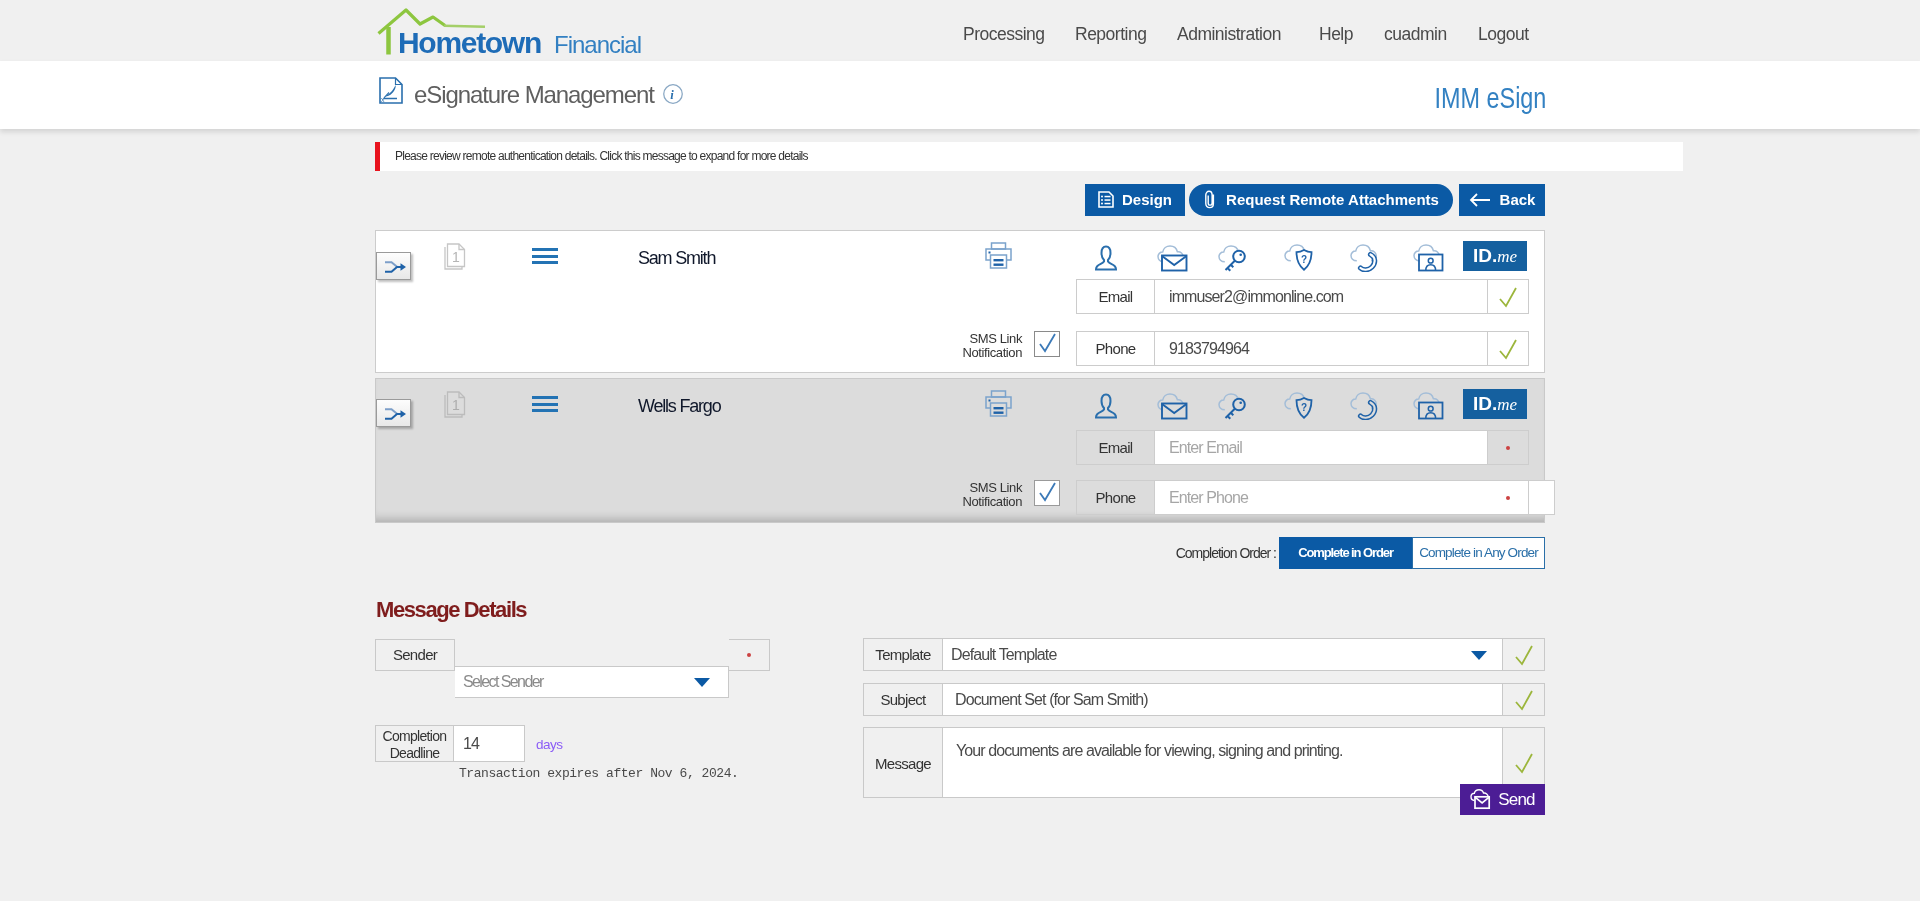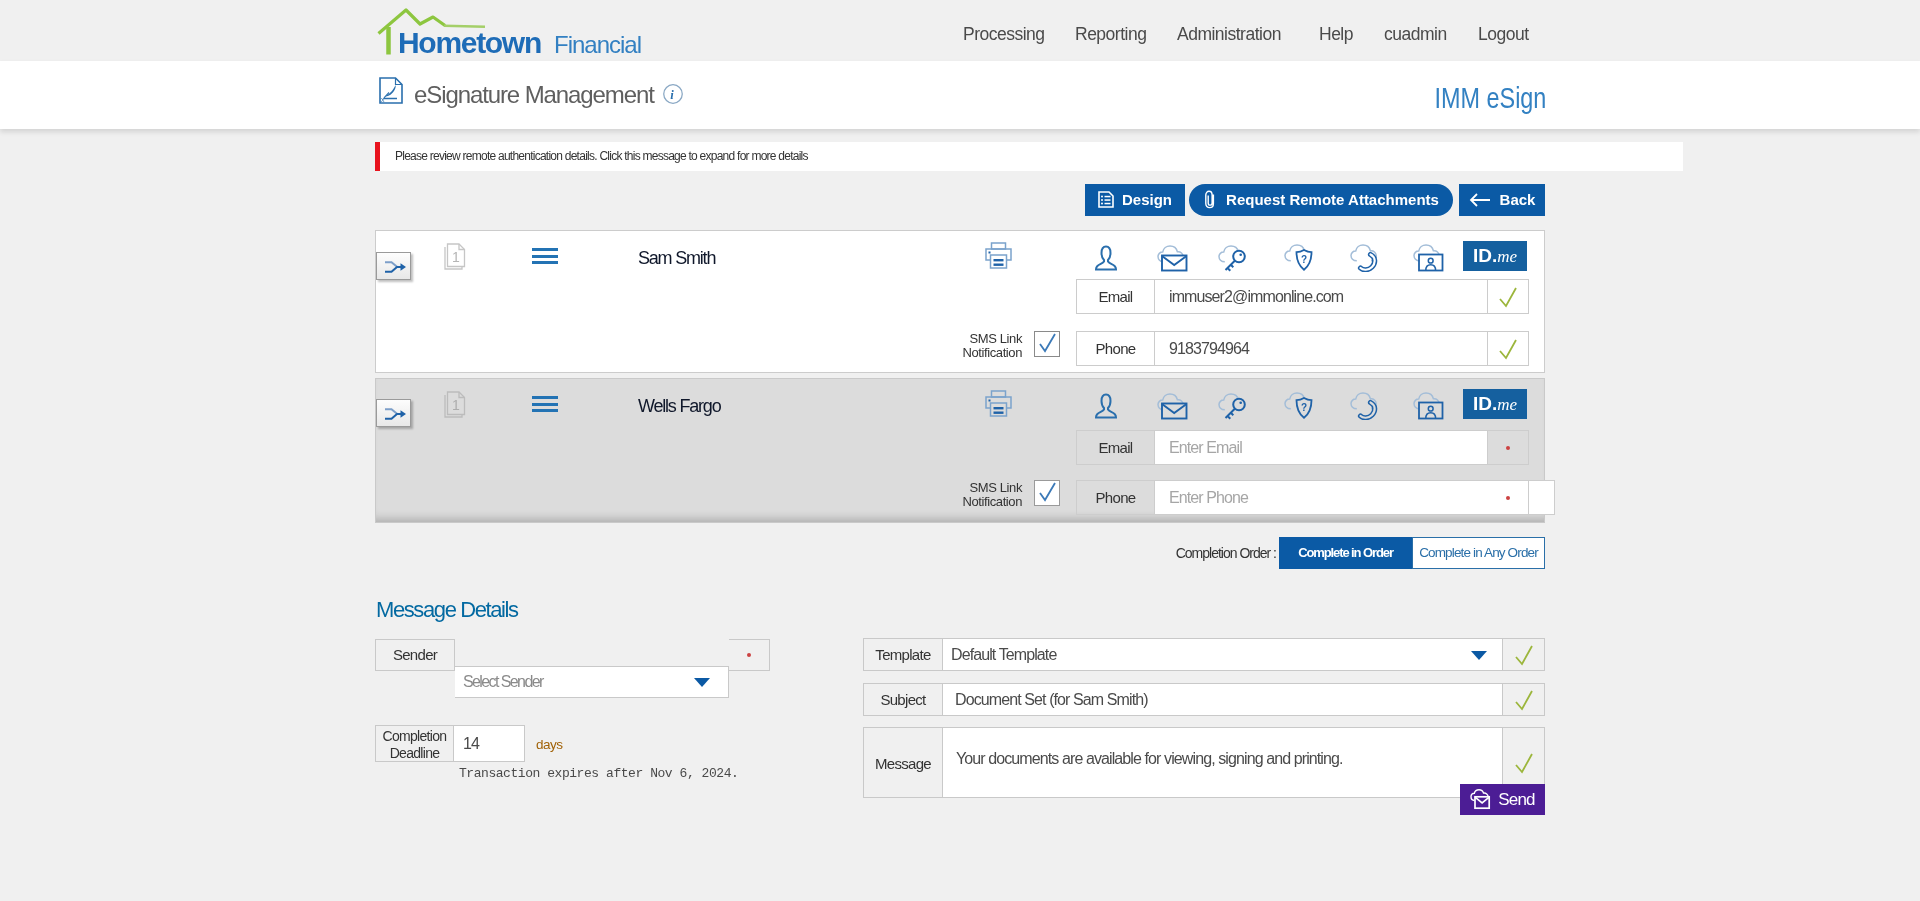--- a/index.html
+++ b/index.html
@@ -245,33 +245,33 @@
 <div class="abs lblcell" style="left:1076px; top:480px; width:79px; border-color:#cdcdcd;">Phone</div>
 <div class="abs fldval" style="left:1155px; top:480px; width:400px; border-color:#cdcdcd;"><span class="ph">Enter Phone</span></div>
 <div class="abs chkcell" style="left:1488px; top:480px; border-color:#cdcdcd;">
     <div class="reddot" style="margin:15px auto 0;"></div>
   </div>
 
 <span class="abs" style="right:644px; top:545px; font-size:14px; color:#333; letter-spacing:-1px;">Completion Order :</span>
 <div class="abs btn" style="left:1279px; top:537px; width:133px; font-size:13px; letter-spacing:-1.1px; white-space:nowrap;">Complete in Order</div>
 <div class="abs" style="left:1412px; top:537px; width:133px; height:32px; background:#fff; border:1px solid #2a6fa8; color:#2a6fa8; font-size:13.5px; letter-spacing:-0.85px; text-align:center; line-height:30px; white-space:nowrap;">Complete in Any Order</div>
 
-<span class="abs" style="left:376px; top:597px; font-size:22px; font-weight:normal; color:#0369a1; letter-spacing:-1.4px;">Message Details</span>
+<span class="abs" style="left:376px; top:597px; font-size:22px; font-weight:bold; color:#7f1d1d; letter-spacing:-1.4px;">Message Details</span>
 
 <div class="abs mdlbl" style="left:375px; top:639px; width:80px; height:32px; line-height:30px;">Sender</div>
 <div class="abs mdval" style="left:455px; top:639px; width:274px; height:32px; line-height:30px; padding-left:8px; color:#8a8a8a; letter-spacing:-1.6px;margin-top:27px;">Select Sender
   <div class="tri" style="position:absolute; right:18px; top:11px;"></div>
 </div>
 <div class="abs mdchk" style="left:729px; top:639px; width:41px; height:32px;">
     <div class="reddot" style="margin:13px auto 0;"></div>
   </div>
 
 <div class="abs mdlbl" style="left:375px; top:725px; width:79px; height:37px; font-size:14px; line-height:17px; padding-top:2px;">Completion<br>Deadline</div>
 <div class="abs mdval" style="left:454px; top:725px; width:71px; height:37px; line-height:35px; padding-left:9px;">14</div>
-<span class="abs" style="left:536px; top:737px; font-size:13.5px; color:#a16207; letter-spacing:-0.5px;">days</span>
+<span class="abs" style="left:536px; top:737px; font-size:13.5px; color:#8b5cf6; letter-spacing:-0.5px;">days</span>
 <span class="abs" style="left:459px; top:766px; font-size:13px; color:#4a4a4a; letter-spacing:-0.45px;font-family:Liberation Mono, monospace;">Transaction expires after Nov 6, 2024.</span>
 
 <div class="abs mdlbl" style="left:863px; top:638px; width:80px; height:33px; line-height:31px;">Template</div>
 <div class="abs mdval" style="left:943px; top:638px; width:560px; height:33px; line-height:31px; padding-left:8px;">Default Template
   <div class="tri" style="position:absolute; right:15px; top:12px;"></div>
 </div>
 <div class="abs mdchk" style="left:1503px; top:638px; width:42px; height:33px;">
   <svg width="26" height="27" viewBox="0 0 26 27" style="margin-top:3px;">
       <path d="M5 15 L11 22 L21 4" fill="none" stroke="#9cb63c" stroke-width="1.8"></path>
     </svg>
@@ -279,21 +279,21 @@
 
 <div class="abs mdlbl" style="left:863px; top:683px; width:80px; height:33px; line-height:31px;">Subject</div>
 <div class="abs mdval" style="left:943px; top:683px; width:560px; height:33px; line-height:31px; padding-left:12px;">Document Set (for Sam Smith)</div>
 <div class="abs mdchk" style="left:1503px; top:683px; width:42px; height:33px;">
   <svg width="26" height="27" viewBox="0 0 26 27" style="margin-top:3px;">
       <path d="M5 15 L11 22 L21 4" fill="none" stroke="#9cb63c" stroke-width="1.8"></path>
     </svg>
 </div>
 
 <div class="abs mdlbl" style="left:863px; top:727px; width:80px; height:71px; line-height:71px;">Message</div>
-<div class="abs mdval" style="left:943px; top:727px; width:560px; height:71px; padding:21px 0 0 13px; line-height:20px;">Your documents are available for viewing, signing and printing.</div>
+<div class="abs mdval" style="left:943px; top:727px; width:560px; height:71px; padding:13px 0 0 13px; line-height:20px;">Your documents are available for viewing, signing and printing.</div>
 <div class="abs mdchk" style="left:1503px; top:727px; width:42px; height:71px;">
   <svg width="26" height="27" viewBox="0 0 26 27" style="margin-top:22px;">
       <path d="M5 15 L11 22 L21 4" fill="none" stroke="#9cb63c" stroke-width="1.8"></path>
     </svg>
 </div>
 
 <div class="abs" style="left:1460px; top:784px; width:85px; height:31px; background:#4c1d95; color:#fff; font-size:17px; letter-spacing:-0.8px; text-align:center; line-height:31px;">
   <svg style="vertical-align:-5px; margin-right:6px;" width="22" height="21" viewBox="0 0 22 21">
     <path d="M4.6 11.5 C2 11.5 1 9.3 1 7.6 C1 5.5 2.7 4.1 4.4 4.2 C4.9 2 7 0.8 9 0.8 C11.2 0.8 13 2.2 13.5 4.1 C16 3.8 18 5.5 18.2 7.8" fill="none" stroke="#fff" stroke-width="1.4"></path>
     <rect x="5" y="7.8" width="14.2" height="11.4" fill="none" stroke="#fff" stroke-width="1.7"></rect>

